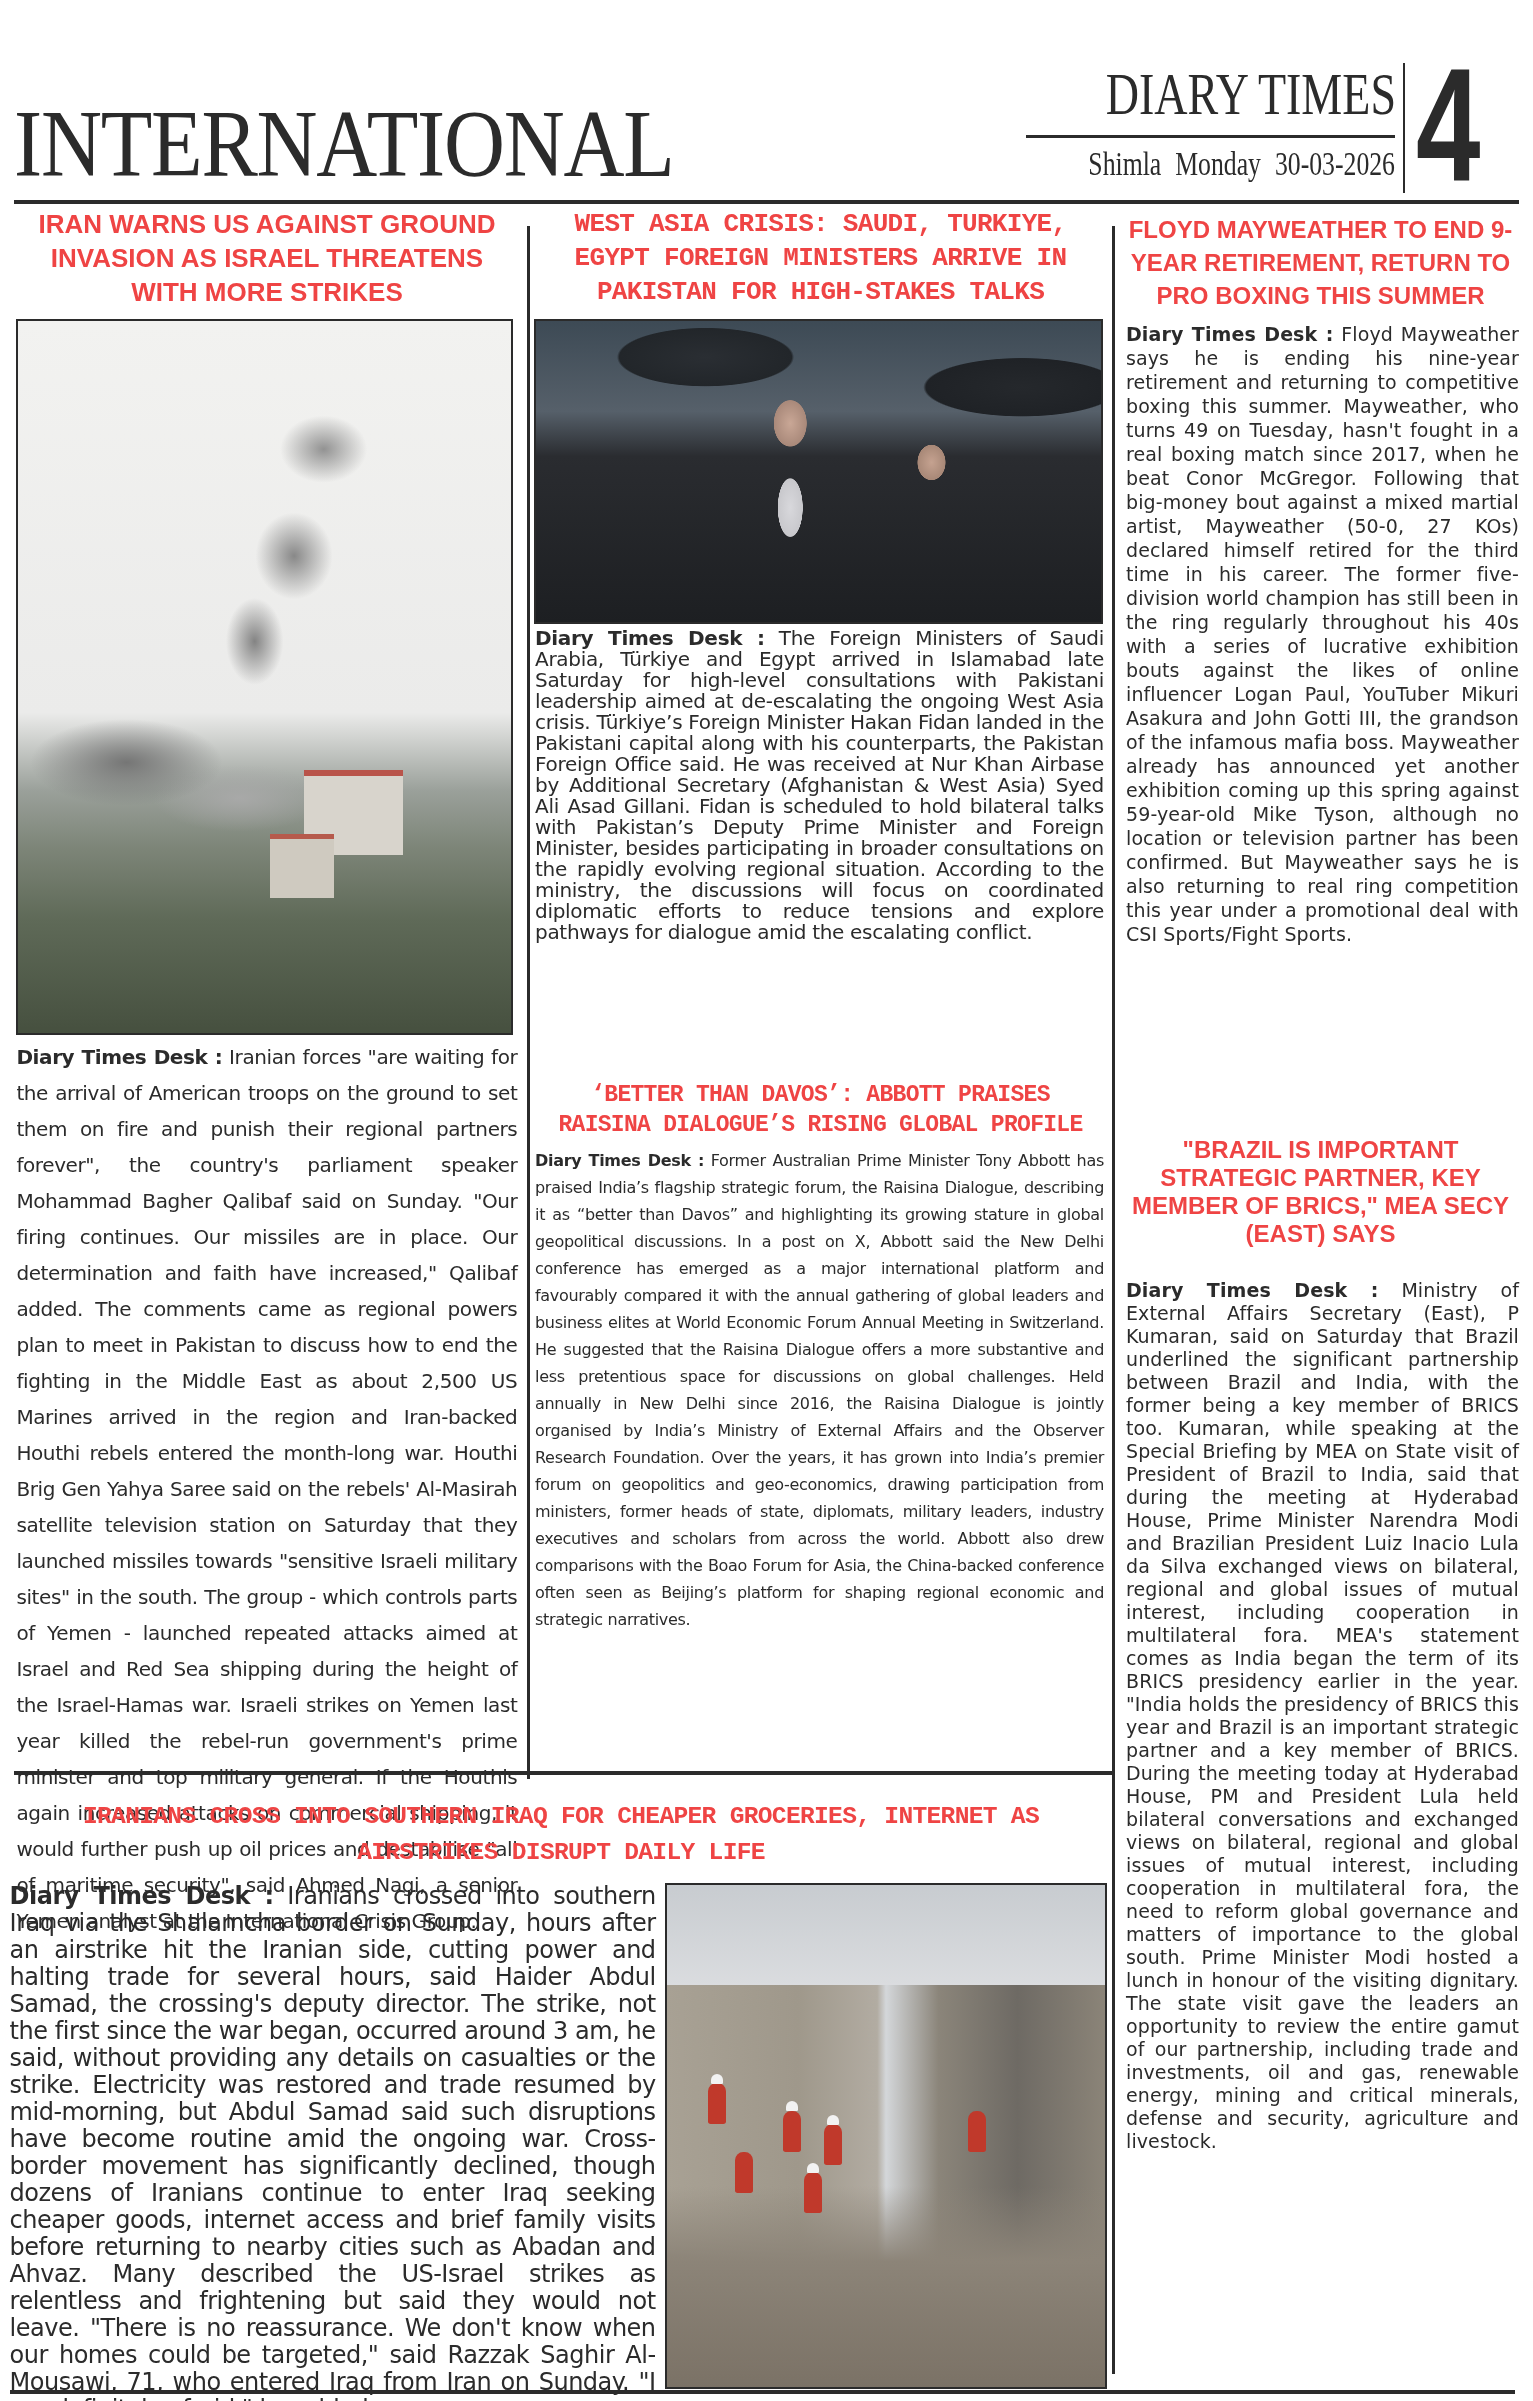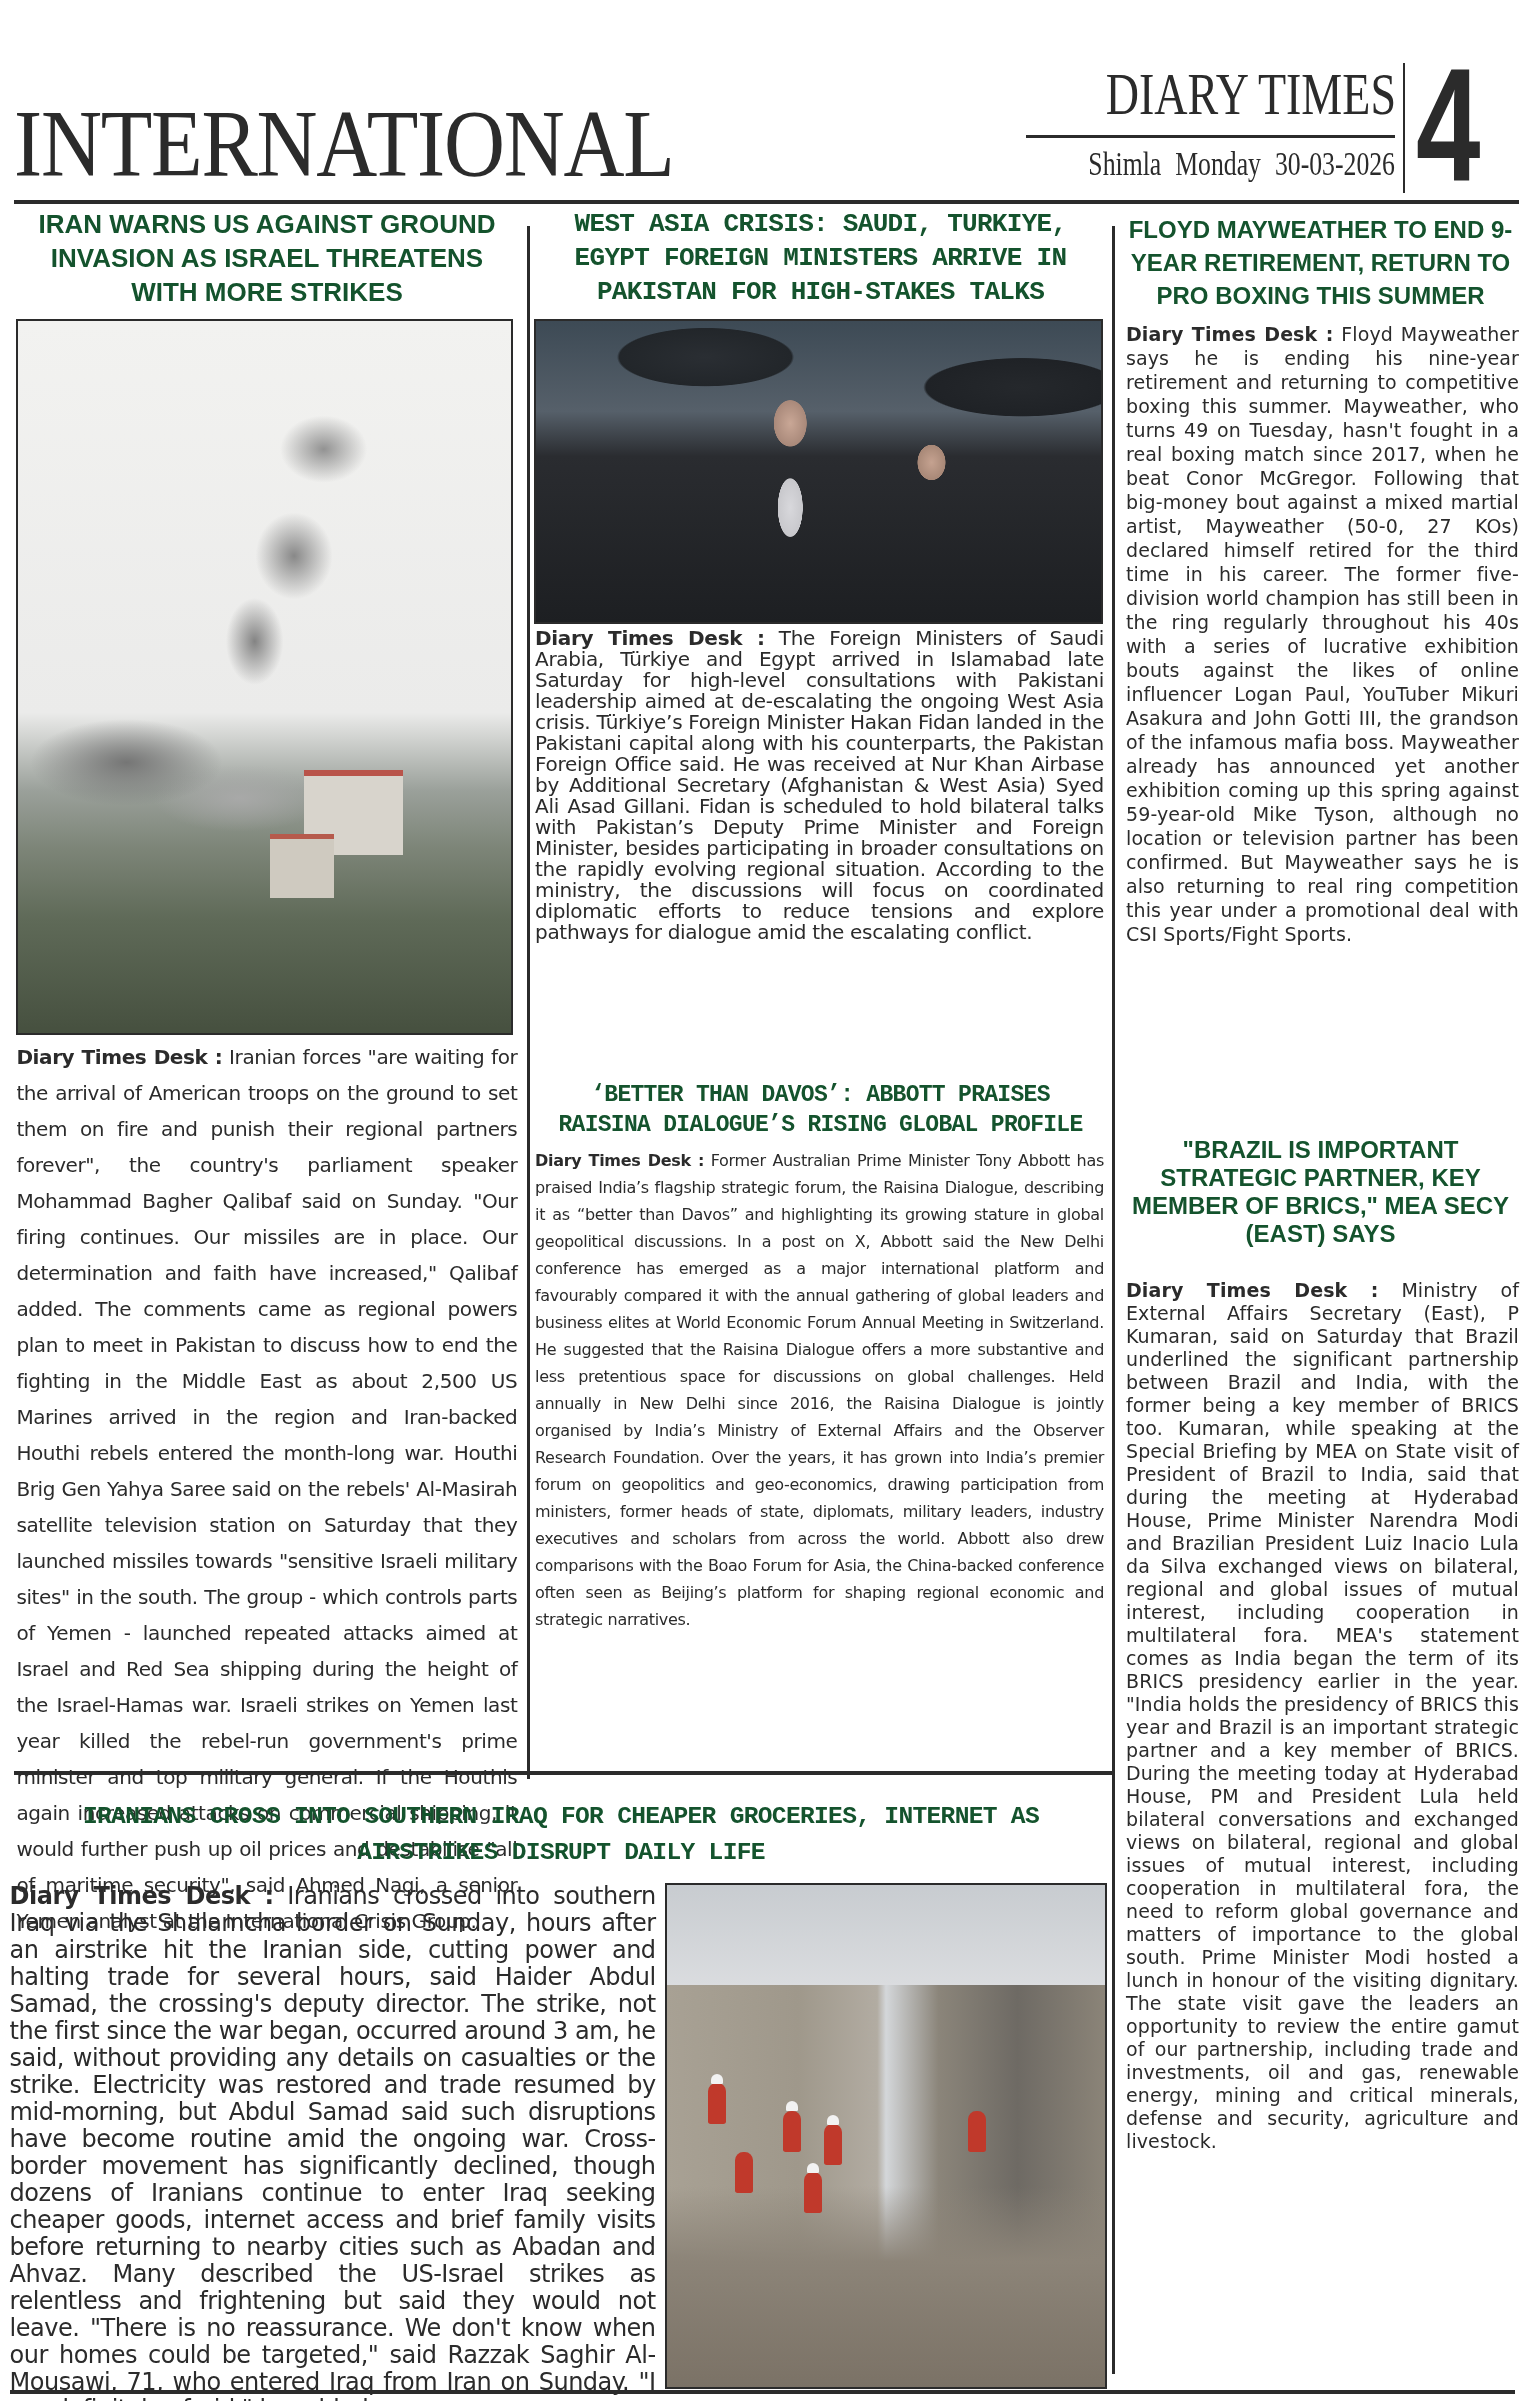--- a/index.html
+++ b/index.html
@@ -31,21 +31,21 @@
     position: absolute; left: 1416px; top: 57px; width: 109px; height: 137px;
     font-family: "Liberation Sans", sans-serif; font-weight: bold; font-size: 161px; line-height: 137px;
     color: #2b2b2b; transform: scaleX(0.72); transform-origin: left top;
   }
   .hrule { position: absolute; height: 4.1px; background: #2b2b2b; }
   .vrule { position: absolute; width: 2.7px; background: #2b2b2b; }
 
   
   .headline {
     position: absolute; font-family: "Liberation Sans", sans-serif; font-weight: bold;
-    text-align: center; color: #14532d; text-transform: uppercase;
+    text-align: center; color: #ef4444; text-transform: uppercase;
   }
   .hl-cond { letter-spacing: -0.7px; font-family: Liberation Mono, monospace; }
 
   
   .body {
     position: absolute; font-family: "DejaVu Sans", sans-serif; color: #2b2b2b;
     text-align: justify; text-align-last: left; hyphens: none;
   }
   .byline { font-weight: bold; }
 

